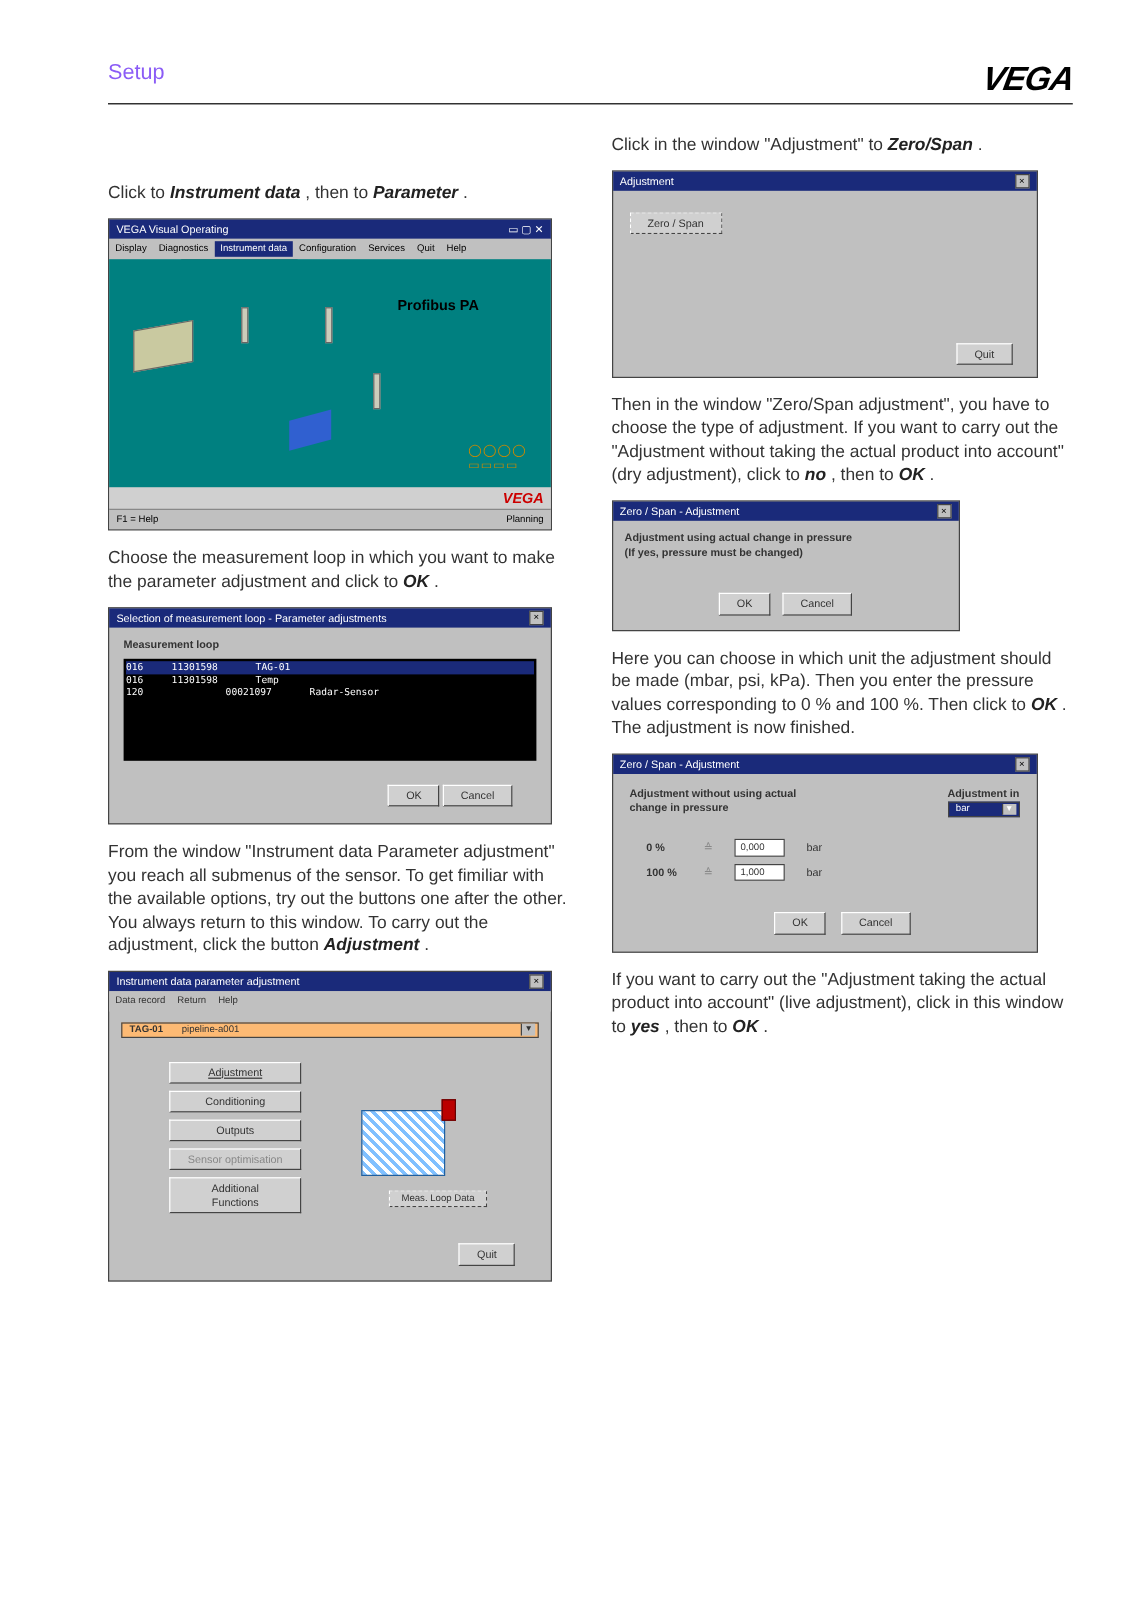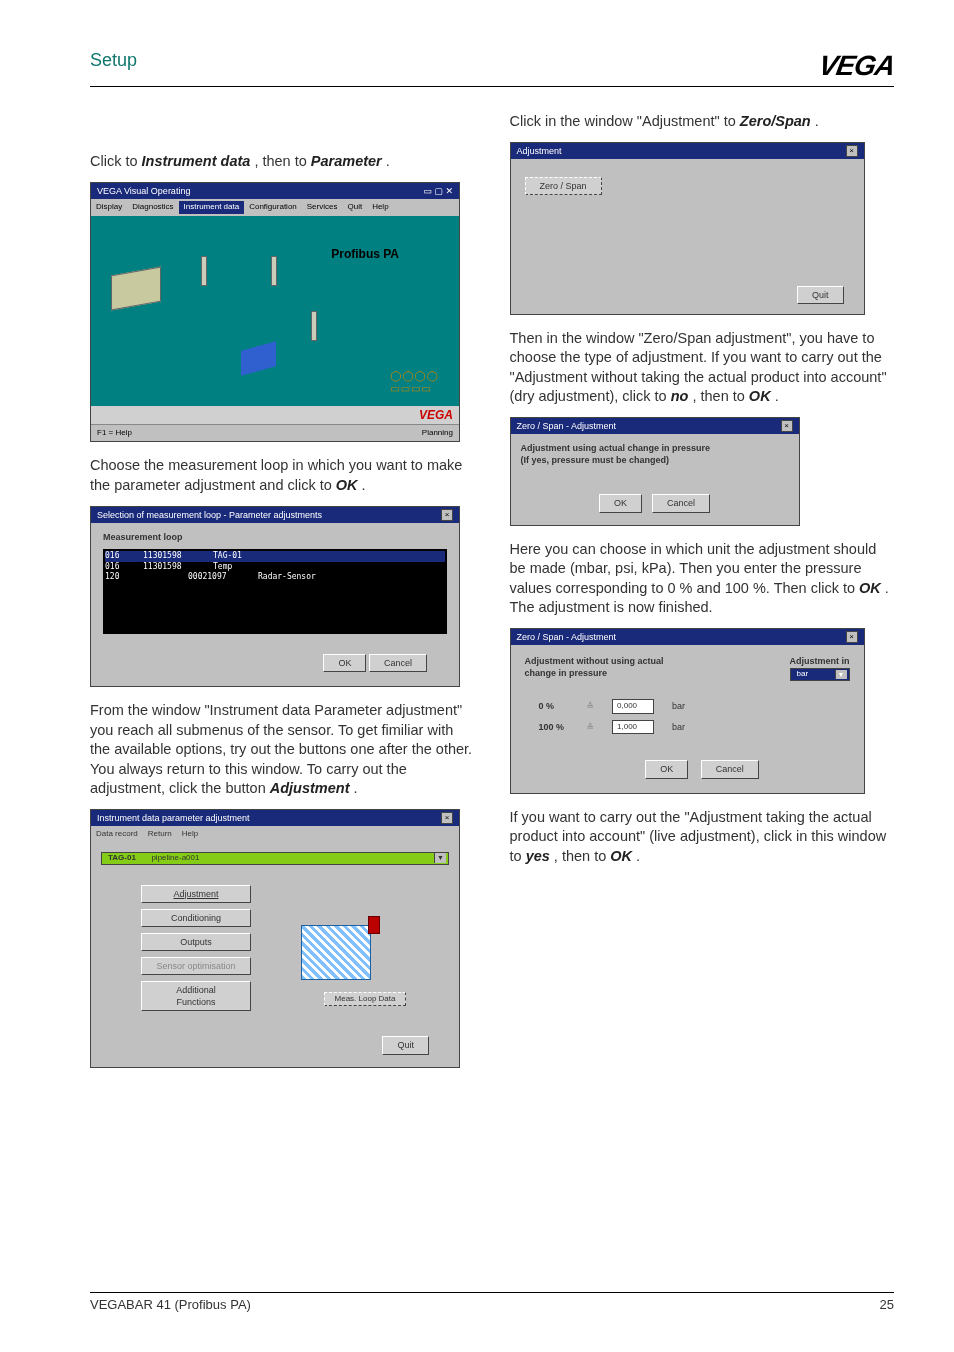--- a/index.html
+++ b/index.html
@@ -1,19 +1,19 @@
 <!DOCTYPE html>
 <html><head>
 <meta charset="utf-8">
 <style>
   * { box-sizing: border-box; margin: 0; padding: 0; }
   body { font-family: Arial, Helvetica, sans-serif; background: #fff; width: 954px; }
   .page { padding: 50px 60px 40px 90px; min-height: 1352px; position: relative; }
   .header { display: flex; justify-content: space-between; align-items: flex-start; border-bottom: 1px solid #000; padding-bottom: 4px; margin-bottom: 25px; }
-  .header-title { font-size: 18px; color: #0f766e; }
+  .header-title { font-size: 18px; color: #8b5cf6; }
   .logo { font-family: Arial; font-weight: 900; font-style: italic; font-size: 28px; color: #000; letter-spacing: -1px; transform: skew(-10deg); }
   .columns { display: flex; gap: 35px; }
   .col { flex: 1; font-size: 14.5px; color: #333; line-height: 1.35; }
   .para { margin-bottom: 10px; }
   .bold-italic { font-weight: bold; font-style: italic; color: #222; }
   .screenshot { display: block; margin: 4px 0 14px 0; }
   .ss-frame { border: 1px solid #444; background: #c0c0c0; font-size: 9px; color: #000; }
   .ss-titlebar { background: #1a2a7a; color: #fff; padding: 2px 6px; display: flex; justify-content: space-between; align-items: center; }
   .ss-menubar { background: #c0c0c0; padding: 2px 0; display: flex; gap: 0; font-size: 8px; }
   .ss-menubar span { padding: 1px 5px; }
@@ -27,21 +27,21 @@
   .win-button { display: inline-block; background: #d0d0d0; border: 1px solid #444; border-top-color: #fff; border-left-color: #fff; padding: 2px 14px; font-size: 9px; text-align: center; }
   .win-button-sm { padding: 1px 10px; font-size: 8px; }
   .dialog { border: 1px solid #444; background: #c0c0c0; font-size: 9px; }
   .dialog-title { background: #1a2a7a; color: #fff; padding: 2px 6px; display: flex; justify-content: space-between; }
   .footer { position: absolute; bottom: 40px; left: 90px; right: 60px; border-top: 1px solid #000; display: flex; justify-content: space-between; font-size: 13px; padding-top: 4px; color: #333; }
   .sensor-shape { width: 6px; height: 30px; background: #ccb; border: 1px solid #666; display: inline-block; }
   .close-x { background: #c0c0c0; color: #000; width: 12px; height: 12px; border: 1px solid #444; text-align: center; line-height: 10px; font-size: 8px; }
   .radio { width: 8px; height: 8px; border: 1px solid #000; border-radius: 50%; display: inline-block; vertical-align: middle; margin-right: 4px; background: #fff; }
   .radio.checked::after { content: ""; display: block; width: 4px; height: 4px; background: #000; border-radius: 50%; margin: 1px auto; }
   .input-box { background: #fff; border: 1px solid #444; padding: 1px 4px; display: inline-block; font-size: 8px; }
-  .dropdown { background: #84cc16; border: 1px solid #444; padding: 0 2px 0 6px; display: inline-flex; align-items: center; font-size: 8px; justify-content: space-between; }
+  .dropdown { background: #fdba74; border: 1px solid #444; padding: 0 2px 0 6px; display: inline-flex; align-items: center; font-size: 8px; justify-content: space-between; }
   .dropdown-arrow { background: #c0c0c0; border-left: 1px solid #444; padding: 0 2px; font-size: 7px; }
 </style>
 </head>
 <body>
 
 <div class="page">
   <div class="header">
     <div class="header-title">Setup</div>
     <div class="logo">VEGA</div>
   </div>
@@ -265,17 +265,13 @@
       <p class="para">
         <span>If you want to carry out the "Adjustment taking the actual product into account" (live adjustment), click in this window to </span>
         <span class="bold-italic">yes</span>
         <span>, then to </span>
         <span class="bold-italic">OK</span>
         <span>.</span>
       </p>
     </div>
   </div>
 
-  <div class="footer">
-    <span>VEGABAR 41 (Profibus PA)</span>
-    <span>25</span>
-  </div>
 </div>
 
 </body></html>

